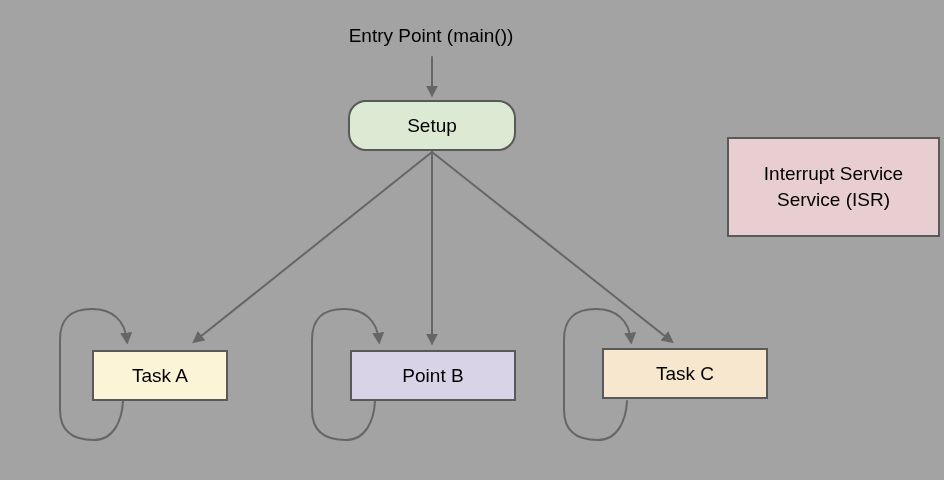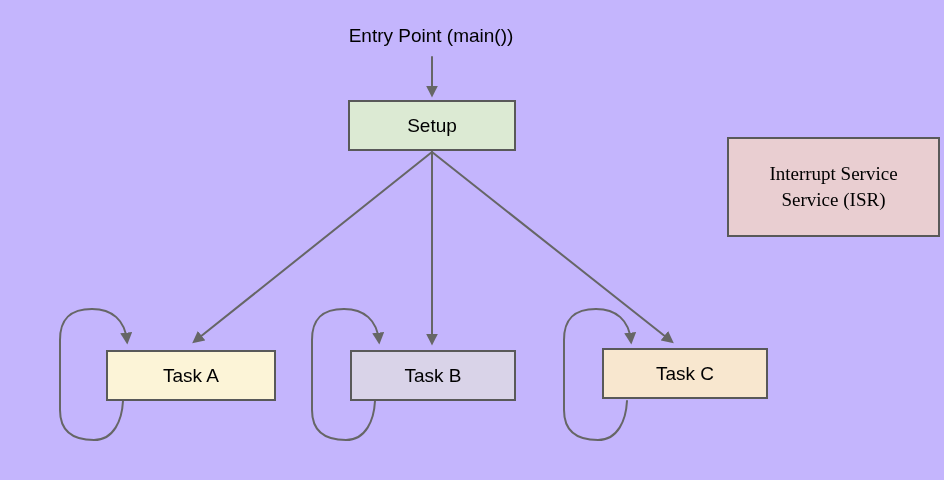--- a/index.html
+++ b/index.html
@@ -5,21 +5,21 @@
   html, body {
     margin: 0;
     padding: 0;
     background: #ffffff;
     font-family: "Liberation Sans", sans-serif;
   }
   .canvas {
     position: relative;
     width: 944px;
     height: 480px;
-    background: #c4b5fd;
+    background: #a3a3a3;
     overflow: hidden;
   }
   .edges {
     position: absolute;
     left: 0;
     top: 0;
     width: 944px;
     height: 480px;
     pointer-events: none;
   }
@@ -46,21 +46,21 @@
     display: flex;
     flex-direction: column;
     align-items: center;
     justify-content: center;
     font-size: 19px;
     color: #000000;
     text-align: center;
     line-height: 1.35;
   }
   .node-setup  { left: 348px; top: 100px; width: 168px; height: 51px; }
-  .node-task-a { left:  106px; top: 350px; width: 170px; height: 51px; }
+  .node-task-a { left:  92px; top: 350px; width: 136px; height: 51px; }
   .node-task-b { left: 350px; top: 350px; width: 166px; height: 51px; }
   .node-task-c { left: 602px; top: 348px; width: 166px; height: 51px; }
   .node-isr    { left: 727px; top: 137px; width: 213px; height: 100px; }
 </style>
 </head>
 <body>
 
 <div class="canvas">
 
   <svg class="edges" viewBox="0 0 944 480" xmlns="http://www.w3.org/2000/svg">
@@ -76,34 +76,34 @@
     <line x1="432" y1="152" x2="432" y2="342" marker-end="url(#arrow)"></line>
     <line x1="432" y1="152" x2="671" y2="341" marker-end="url(#arrow)"></line>
 
     <path class="loop" d="M 123 401 C 122 420 114 440 94 440 C 72 440 60 430 60 410 L 60 340 C 60 319 70 309 92 309 C 112 309 125 320 127 341" marker-end="url(#arrow)"></path>
     <path class="loop" d="M 375 401 C 374 420 366 440 346 440 C 324 440 312 430 312 410 L 312 340 C 312 319 322 309 344 309 C 364 309 377 320 379 341" marker-end="url(#arrow)"></path>
     <path class="loop" d="M 627 401 C 626 420 618 440 598 440 C 576 440 564 430 564 410 L 564 340 C 564 319 574 309 596 309 C 616 309 629 320 631 341" marker-end="url(#arrow)"></path>
   </svg>
 
   <div class="free-label">Entry Point (main())</div>
 
-  <div class="node node-setup" style="background-color: rgb(220, 234, 211);">
+  <div class="node node-setup" style="background-color: rgb(220, 234, 211); border-radius: 18px;">
     <span>Setup</span>
   </div>
 
   <div class="node node-task-a" style="background-color: rgb(252, 244, 215);">
     <span>Task A</span>
   </div>
 
   <div class="node node-task-b" style="background-color: rgb(217, 211, 232);">
-    <span>Task B</span>
+    <span>Point B</span>
   </div>
 
   <div class="node node-task-c" style="background-color: rgb(248, 231, 207);">
     <span>Task C</span>
   </div>
 
-  <div class="node node-isr" style="background-color: rgb(233, 206, 209); font-family: Liberation Serif, serif;">
+  <div class="node node-isr" style="background-color: rgb(233, 206, 209);">
     <span>Interrupt Service</span>
     <span>Service (ISR)</span>
   </div>
 
 </div>
 
 </body></html>

